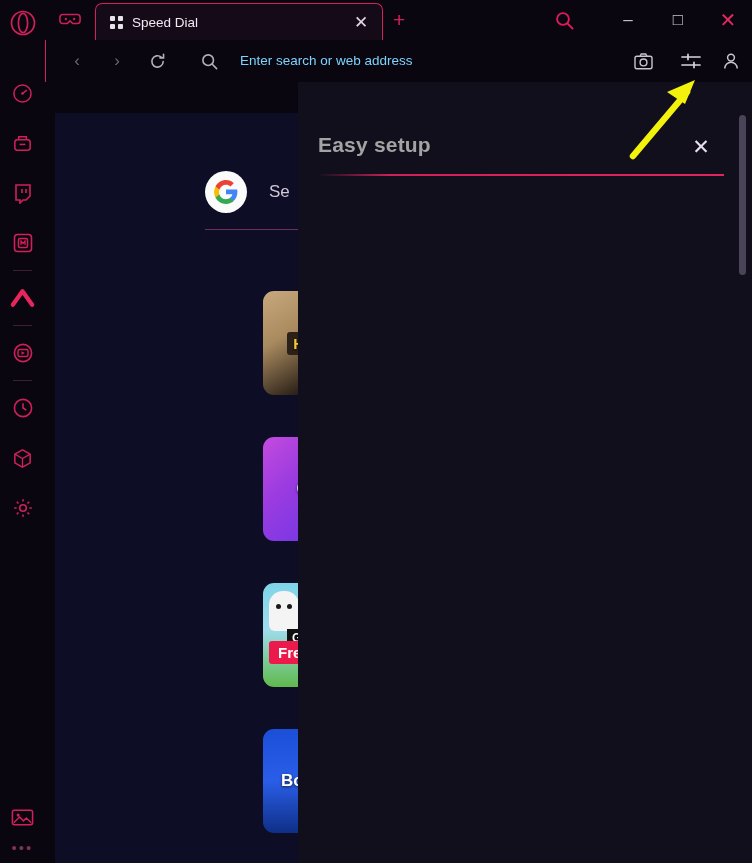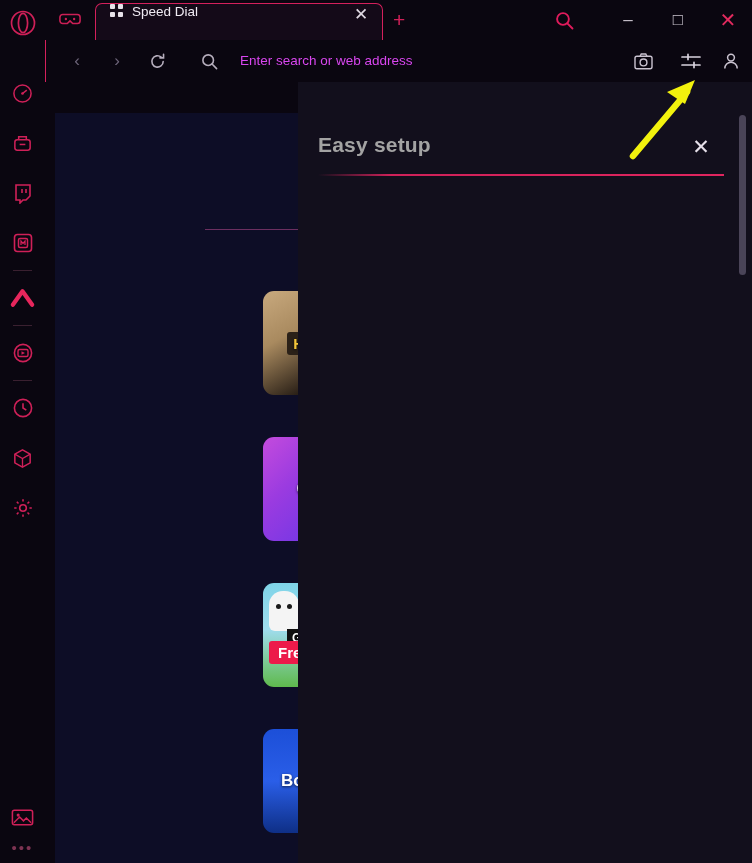--- a/index.html
+++ b/index.html
@@ -29,21 +29,21 @@
   .dots { color: #7d3352; font-size: 15px; letter-spacing: 2px; line-height: 10px; }
 
   
   #titlebar { position: absolute; left: 45px; top: 0; right: 0; height: 40px; }
   .gx-badge { position: absolute; left: 14px; top: 10px; color: #cc1f55; }
   .tab {
     position: absolute; left: 50px; top: 3px; width: 288px; height: 37px;
     background: #140a18;
     border: 1px solid #d4205c; border-bottom: none;
     border-radius: 7px 7px 0 0;
-    display: flex; padding: 0 10px 0 14px;
+    display: flex; align-items: center; padding: 0 10px 0 14px;
   }
   .tab .tico { color: #e8e2ea; margin-right: 9px; display:flex; }
   .tab .ttl { color: #efeaf2; font-size: 13.5px; flex: 1; white-space: nowrap; }
   .tab .tclose { color: #dfd8e2; font-size: 17px; width: 22px; text-align: center; cursor: default; }
   .newtab { position: absolute; left: 348px; top: 8px; color: #cf2058; font-size: 21px; font-weight: 300; }
   .wctrl { position: absolute; top: 6px; display: flex; align-items: center; justify-content:center;
            width: 32px; height: 28px; color: #c8c2cc; }
   #wc-search { right: 172px; color: #e01b5c; }
   #wc-min    { right: 108px; }
   #wc-max    { right: 58px; }
@@ -52,21 +52,21 @@
   
   #addrbar { position: absolute; left: 45px; top: 40px; right: 0; height: 42px;
              border-left: 1px solid #d4205c; }
   .nav-btn { position: absolute; top: 9px; width: 26px; height: 24px;
              display: flex; align-items: center; justify-content: center; color: #6d6479; font-size: 17px; }
   #nav-back { left: 18px; }
   #nav-fwd  { left: 58px; }
   #nav-reload { left: 98px; color: #b6aebd; }
   #nav-search { left: 150px; color: #b6aebd; }
   #addr-input { position: absolute; left: 194px; top: 10px; right: 130px; height: 22px;
-                color: #d946ef; font-size: 13.5px; line-height: 22px; }
+                color: #7dd3fc; font-size: 13.5px; line-height: 22px; }
   .tool-ico { position: absolute; top: 8px; width: 30px; height: 26px;
               display: flex; align-items: center; justify-content: center; color: #cac3d0; }
   #tool-snap { right: 94px; }
   #tool-easy { right: 46px; }
   #tool-prof { right: 6px; }
 
   
   #page { position: absolute; left: 55px; top: 113px; right: 0; bottom: 0;
           background: #0d0d26; overflow: hidden; }
   #search-row { position: absolute; left: 150px; top: 58px; display: flex; align-items: center; }
@@ -258,20 +258,31 @@
             <rect x="2.5" y="3" width="21" height="15" rx="2" fill="none" stroke="#cf2058" stroke-width="1.6"></rect>
             <path d="M4 16 l6-6 4 4 3-3 5 5" fill="none" stroke="#cf2058" stroke-width="1.5"></path>
             <circle cx="8.5" cy="8" r="1.6" fill="#cf2058"></circle>
           </svg>
       </div>
       <div class="dots">•••</div>
     </div>
   </div>
 
   <div id="page">
+    <div id="search-row">
+      <div class="g-circle">
+        <svg width="26" height="26" viewBox="0 0 48 48">
+          <path fill="#4285F4" d="M45 24c0-1.6-.15-3.1-.4-4.5H24v8.5h11.8c-.5 2.7-2 5-4.3 6.6v5.5h7c4.1-3.8 6.5-9.4 6.5-16.1z"></path>
+          <path fill="#34A853" d="M24 46c5.8 0 10.7-1.9 14.3-5.2l-7-5.5c-1.9 1.3-4.4 2.1-7.3 2.1-5.6 0-10.4-3.8-12.1-8.9H4.7v5.6C8.3 41.5 15.6 46 24 46z"></path>
+          <path fill="#FBBC05" d="M11.9 28.5c-.4-1.3-.7-2.7-.7-4.5s.3-3.2.7-4.5v-5.6H4.7C3 17.4 2 20.6 2 24s1 6.6 2.7 10.1l7.2-5.6z"></path>
+          <path fill="#EA4335" d="M24 10.6c3.2 0 6 1.1 8.2 3.2l6.1-6.1C34.7 4.2 29.8 2 24 2 15.6 2 8.3 6.5 4.7 13.9l7.2 5.6c1.7-5.1 6.5-8.9 12.1-8.9z"></path>
+        </svg>
+      </div>
+      <div class="se-txt">Se</div>
+    </div>
     <div class="se-underline"></div>
 
     <div class="tile" id="tile-0">
       <div class="tile-label">HERO</div>
     </div>
     <div class="tile" id="tile-1">
       <div class="tile-label">CDK</div>
     </div>
     <div class="tile" id="tile-2">
       <div class="ghost">

